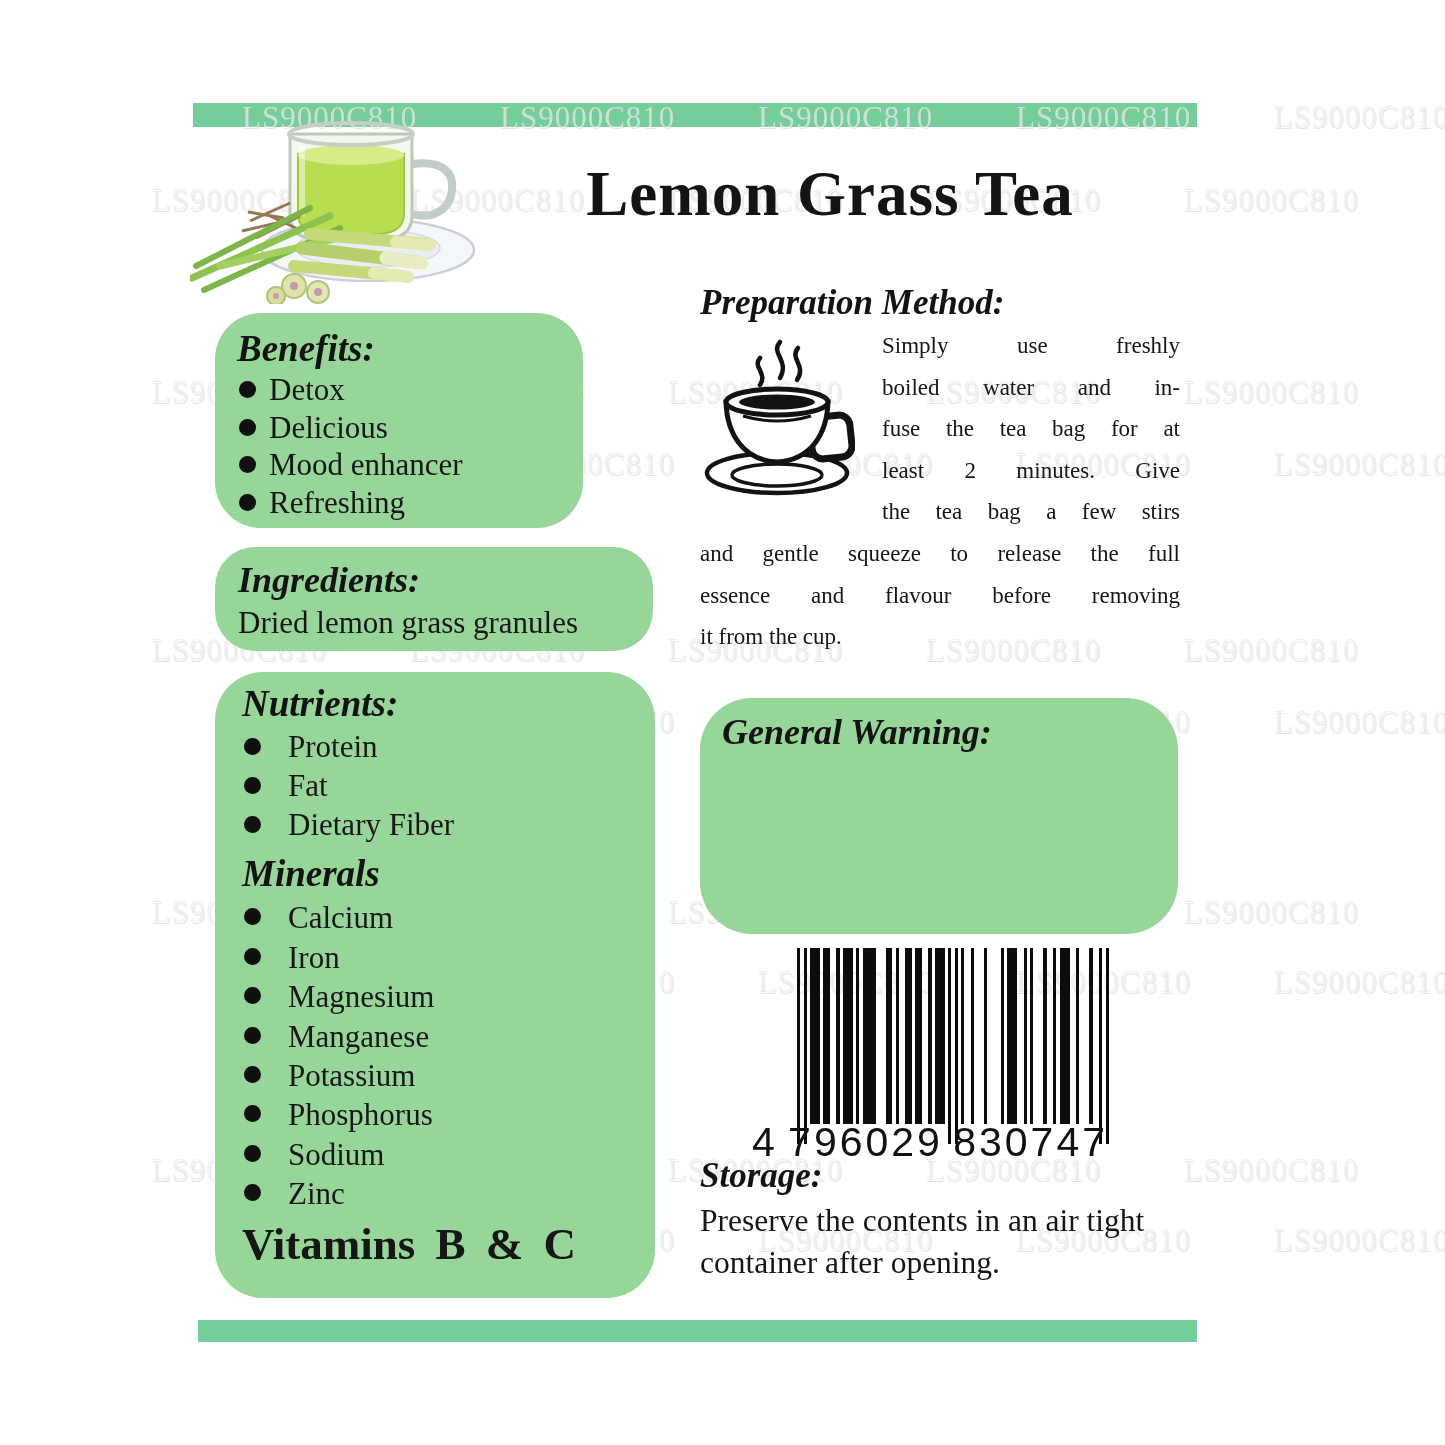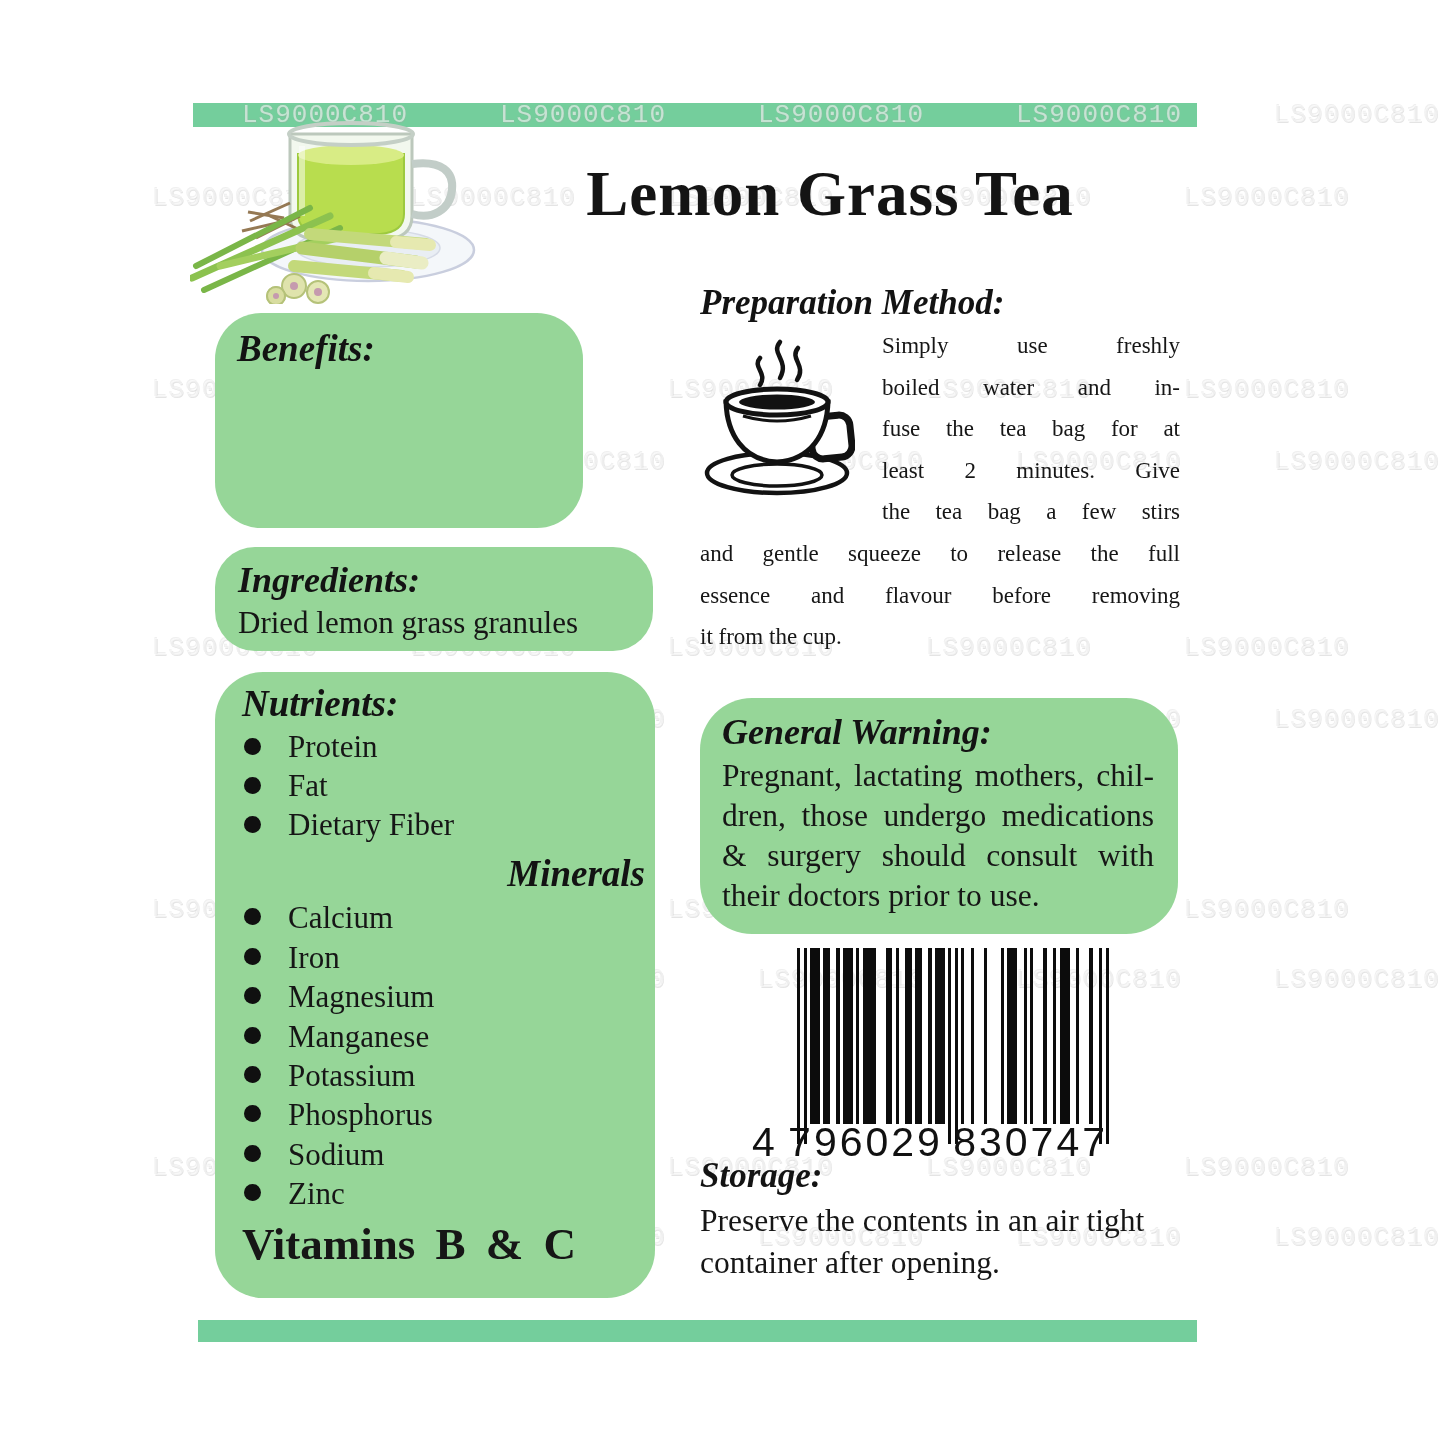--- a/index.html
+++ b/index.html
@@ -26,21 +26,21 @@
   .h-it{font-weight:bold;font-style:italic;font-size:37px;line-height:40px;color:#131313;}
   .h-it.small{font-size:36px;}
   .plain{font-size:31px;line-height:36px;}
   
   ul.blist{list-style:none;margin:2px 0 0 0;padding:0;}
   ul.blist li{position:relative;font-size:31px;line-height:37.6px;padding-left:32px;}
   .panel.nutrients ul.blist{margin-top:4px;}
   .panel.nutrients ul.blist li{padding-left:46px;line-height:38.8px;}
   .panel.nutrients ul.blist.minerals li{line-height:39.4px;}
   ul.blist .dot{position:absolute;left:2px;top:10px;width:17px;height:17px;border-radius:50%;background:#101010;}
-  .minerals-head{margin-top:10px;text-align:right;}
+  .minerals-head{margin-top:10px;}
   .vitamins{margin-top:4px;font-size:45px;font-weight:bold;word-spacing:9px;}
   
   .prep-head{position:absolute;left:700px;top:283px;font-size:35px;}
   .jlines{position:absolute;}
   .jlines .jline{font-size:23px;line-height:41.6px;text-align:justify;text-align-last:justify;white-space:normal;}
   .jlines.end-left .jline:last-child{text-align-last:left;}
   .prep-indent{left:882px;top:325px;width:298px;}
   .prep-full{left:700px;top:533px;width:480px;}
   .warn-lines{position:static;margin-top:4px;}
   .warn-lines .jline{font-size:31.5px;line-height:40px;text-align:justify;text-align-last:justify;}
@@ -49,21 +49,21 @@
   .storage-lines{position:absolute;left:700px;top:1200px;width:490px;}
   .storage-lines .jline{font-size:31.5px;line-height:41.5px;text-align:center;text-align-last:left;}
   
   #barcode-svg{position:absolute;left:797px;top:948px;width:312px;height:196px;shape-rendering:crispEdges;}
   .bc-num{
     position:absolute;left:752px;top:1119px;width:356px;display:flex;justify-content:space-between;
     font-family:"Liberation Sans","DejaVu Sans",sans-serif;font-size:41px;color:#111;letter-spacing:3px;
   }
   
   .wm{
-    position:absolute;font-family:Liberation Mono, monospace;font-size:26px;letter-spacing:1px;
+    position:absolute;font-family:Liberation Serif, serif;font-size:31px;letter-spacing:1px;
     color:rgba(255,255,255,0.55);
     text-shadow:0.6px 0.6px 0 rgba(165,165,165,0.30), -0.6px -0.6px 0 rgba(165,165,165,0.18);
     white-space:nowrap;pointer-events:none;
   }
   svg{display:block;}
 </style>
 </head>
 <body>
 
 <div class="page" style="--accent: #74ce9c; --panel: #96d698;">
@@ -168,20 +168,38 @@
       <circle cx="86" cy="180" r="9" fill="#d8ddA0" stroke="#b5c279" stroke-width="2"></circle>
       <circle cx="86" cy="180" r="9" fill="#d8dda0" stroke="#b5c279" stroke-width="2"></circle>
       <circle cx="86" cy="180" r="3" fill="#c59aae"></circle>
     </g>
   </svg>
 
   <div class="title">Lemon Grass Tea</div>
 
   <div class="panel benefits">
     <div class="h-it">Benefits:</div>
+    <ul class="blist">
+        <li>
+        <span class="dot"></span>
+        <span>Detox</span>
+      </li>
+        <li>
+        <span class="dot"></span>
+        <span>Delicious</span>
+      </li>
+        <li>
+        <span class="dot"></span>
+        <span>Mood enhancer</span>
+      </li>
+        <li>
+        <span class="dot"></span>
+        <span>Refreshing</span>
+      </li>
+      </ul>
   </div>
 
   <div class="panel ingredients">
     <div class="h-it small">Ingredients:</div>
     <div class="plain" style="margin-top:5px">Dried lemon grass granules</div>
   </div>
 
   <div class="panel nutrients">
     <div class="h-it">Nutrients:</div>
     <ul class="blist">
@@ -265,26 +283,20 @@
       <div class="jline">the tea bag a few stirs</div>
     </div>
   <div class="jlines prep-full end-left">
       <div class="jline">and gentle squeeze to release the full</div>
       <div class="jline">essence and flavour before removing</div>
       <div class="jline">it from the cup.</div>
     </div>
 
   <div class="panel warning">
     <div class="h-it small">General Warning:</div>
-    <div class="jlines warn-lines">
-        <div class="jline">Pregnant, lactating mothers, chil-</div>
-        <div class="jline">dren, those undergo medications</div>
-        <div class="jline">&amp; surgery should consult with</div>
-        <div class="jline">their doctors prior to use.</div>
-      </div>
   </div>
 
   <svg id="barcode-svg" viewBox="0 0 95 195" preserveAspectRatio="none">
       <rect x="0" y="0" width="1" height="195" fill="#0c0c0c"></rect>
       <rect x="2" y="0" width="1" height="195" fill="#0c0c0c"></rect>
       <rect x="4" y="0" width="3" height="175" fill="#0c0c0c"></rect>
       <rect x="8" y="0" width="2" height="175" fill="#0c0c0c"></rect>
       <rect x="12" y="0" width="1" height="175" fill="#0c0c0c"></rect>
       <rect x="14" y="0" width="3" height="175" fill="#0c0c0c"></rect>
       <rect x="18" y="0" width="1" height="175" fill="#0c0c0c"></rect>

